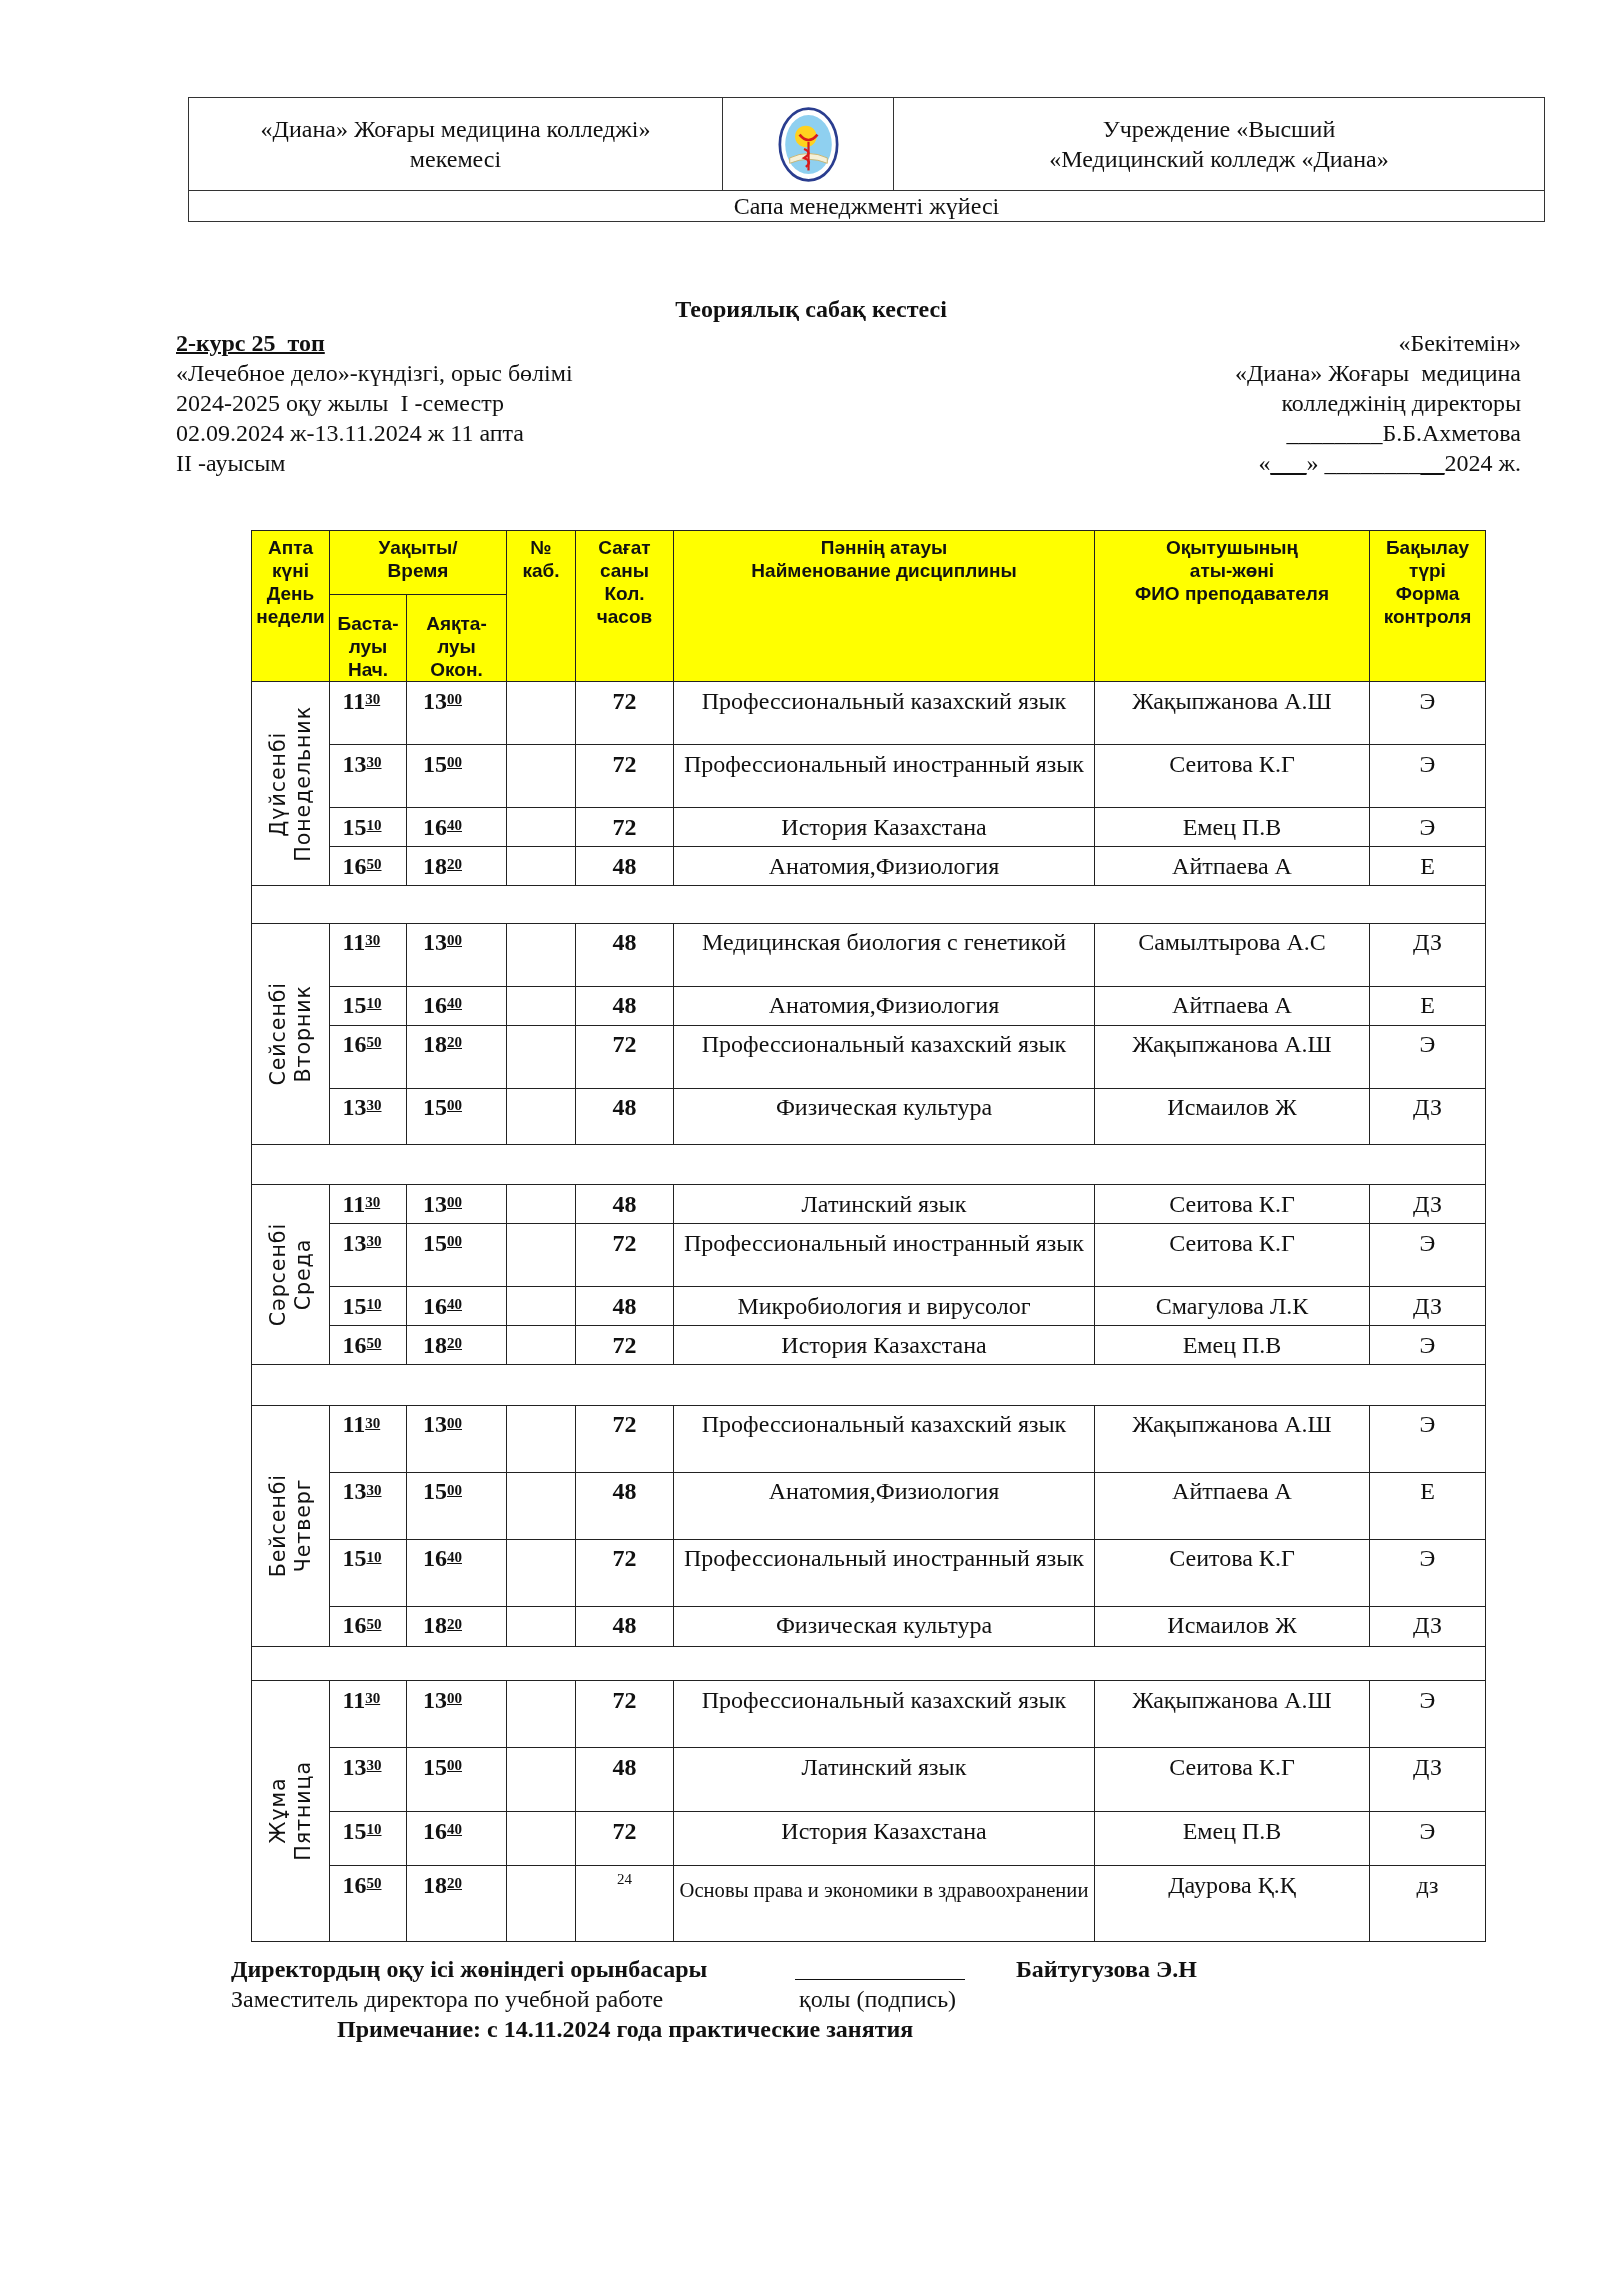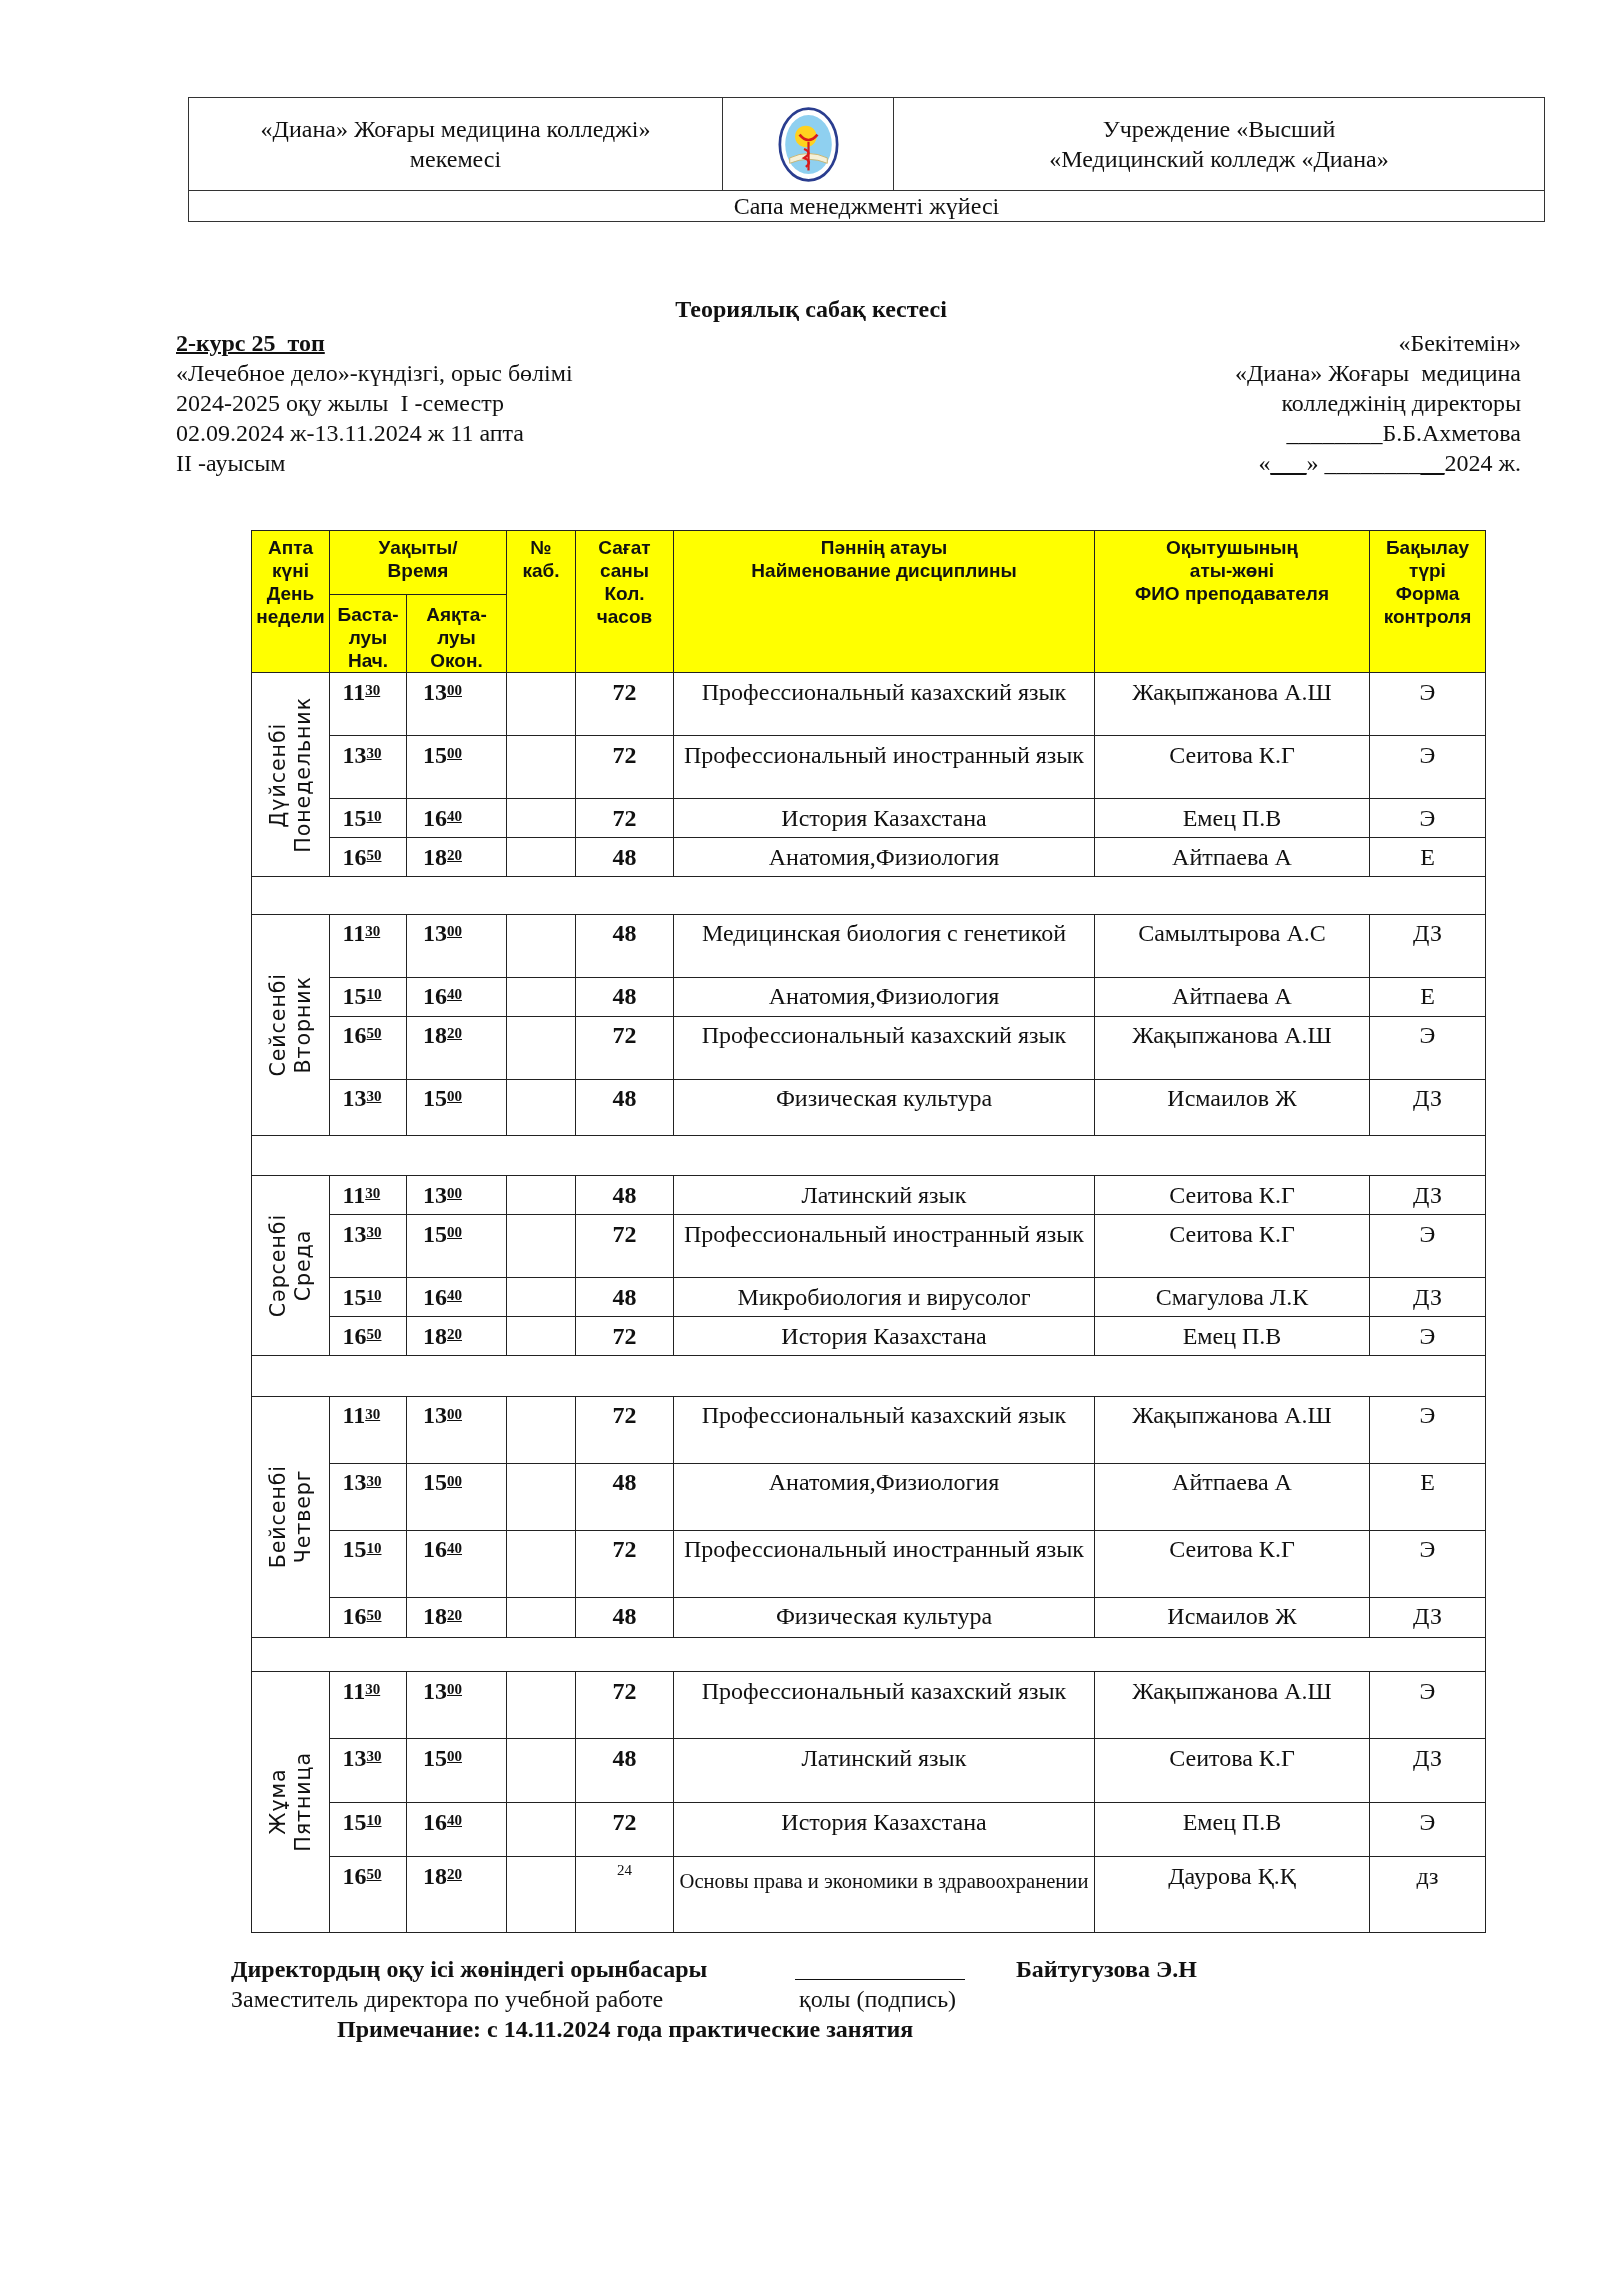--- a/index.html
+++ b/index.html
@@ -20,21 +20,21 @@
   .info-right { position:absolute; right:101px; top:328px; font-size:24px; line-height:30px; text-align:right; }
   .info-left div, .info-right div { white-space:pre; }
   .course { font-weight:bold; text-decoration:underline; text-decoration-thickness:1.8px; }
   .ul { text-decoration:underline; }
 
   
   .sched { position:absolute; left:251px; top:530px; width:1234px; border-collapse:collapse; table-layout:fixed; }
   .sched td, .sched th { border:1.8px solid #222; padding:0; vertical-align:top; text-align:center; }
   .sched th { background:#ffff00; font-weight:bold; font-size:19px; line-height:23px; vertical-align:top; padding-top:5.4px;
               font-family:"Liberation Sans", "DejaVu Sans", sans-serif; font-stretch:condensed; }
-  .sched th.sub { padding-top:8px; }
+  .sched th.sub { padding-top:17px; }
   .sched td { font-size:24px; line-height:30px; padding-top:3.6px; }
   .sched td.time { font-weight:bold; text-align:left; padding-left:12.5px; white-space:nowrap; }
   .sched td.time.end { padding-left:16px; }
   .sched td.time sup { font-size:15px; text-decoration:underline; vertical-align:top; position:relative; top:-1.8px; }
   .sched td.hours { font-weight:bold; }
   .sched td.hours.small { font-weight:normal; font-size:15px; line-height:19.7px; }
   .sched td.subject.small { font-size:20.6px; line-height:41px; }
   .sched td.day { vertical-align:middle; padding:0; }
   .day-label { writing-mode:vertical-rl; transform:rotate(180deg); font-family:"DejaVu Sans", sans-serif;
                font-size:20.6px; line-height:25px; margin:0 auto; text-align:center; letter-spacing:0.9px; }

